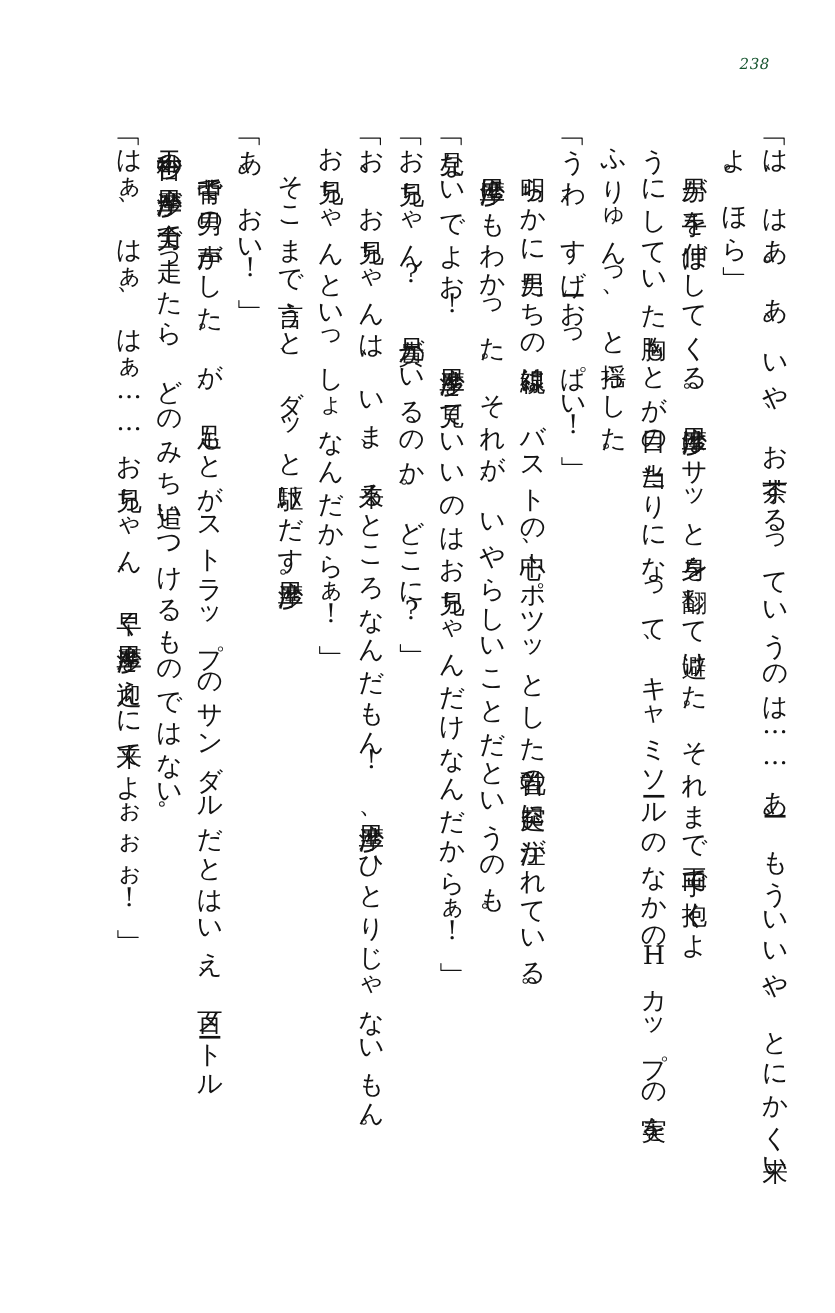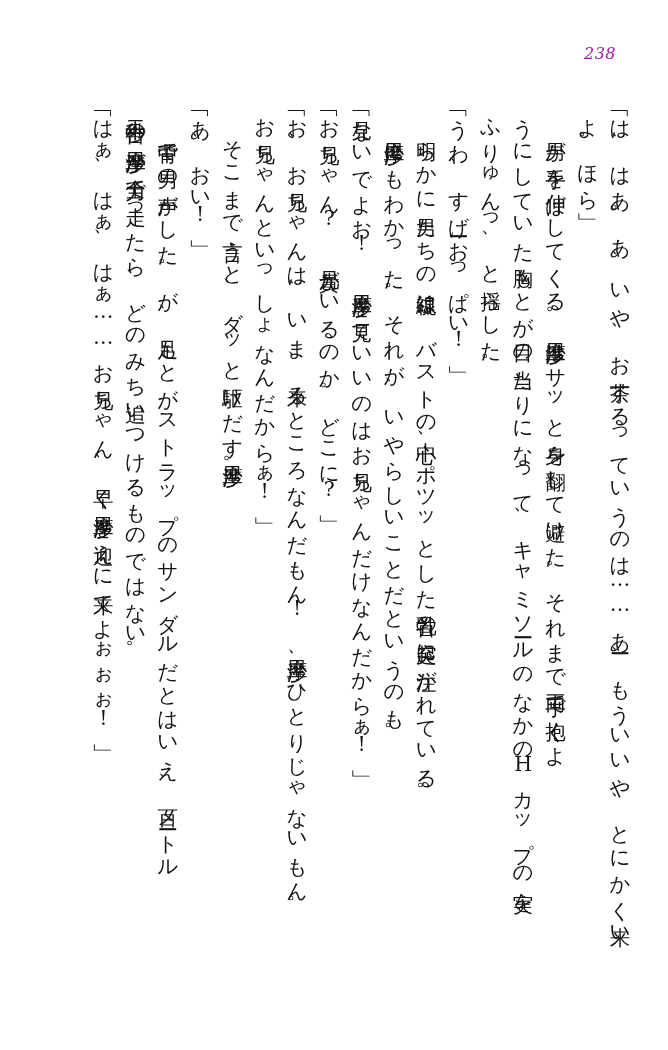--- a/index.html
+++ b/index.html
@@ -20,23 +20,23 @@
     height: 1050px;
     background: #ffffff;
     box-sizing: border-box;
   }
   .page-number {
     position: absolute;
     top: 44px;
     right: 52px;
     font-family: "DejaVu Serif", "Liberation Serif", serif;
     font-style: italic;
-    font-size: 16px;
+    font-size: 12px;
     letter-spacing: 0.5px;
-    color: #a21caf;
+    color: #14532d;
   }
   .text-block {
     position: absolute;
     top: 104px;
     left: 36px;
     right: 38px;
     height: 880px;
     display: flex;
     flex-direction: row-reverse;
     justify-content: flex-start;

